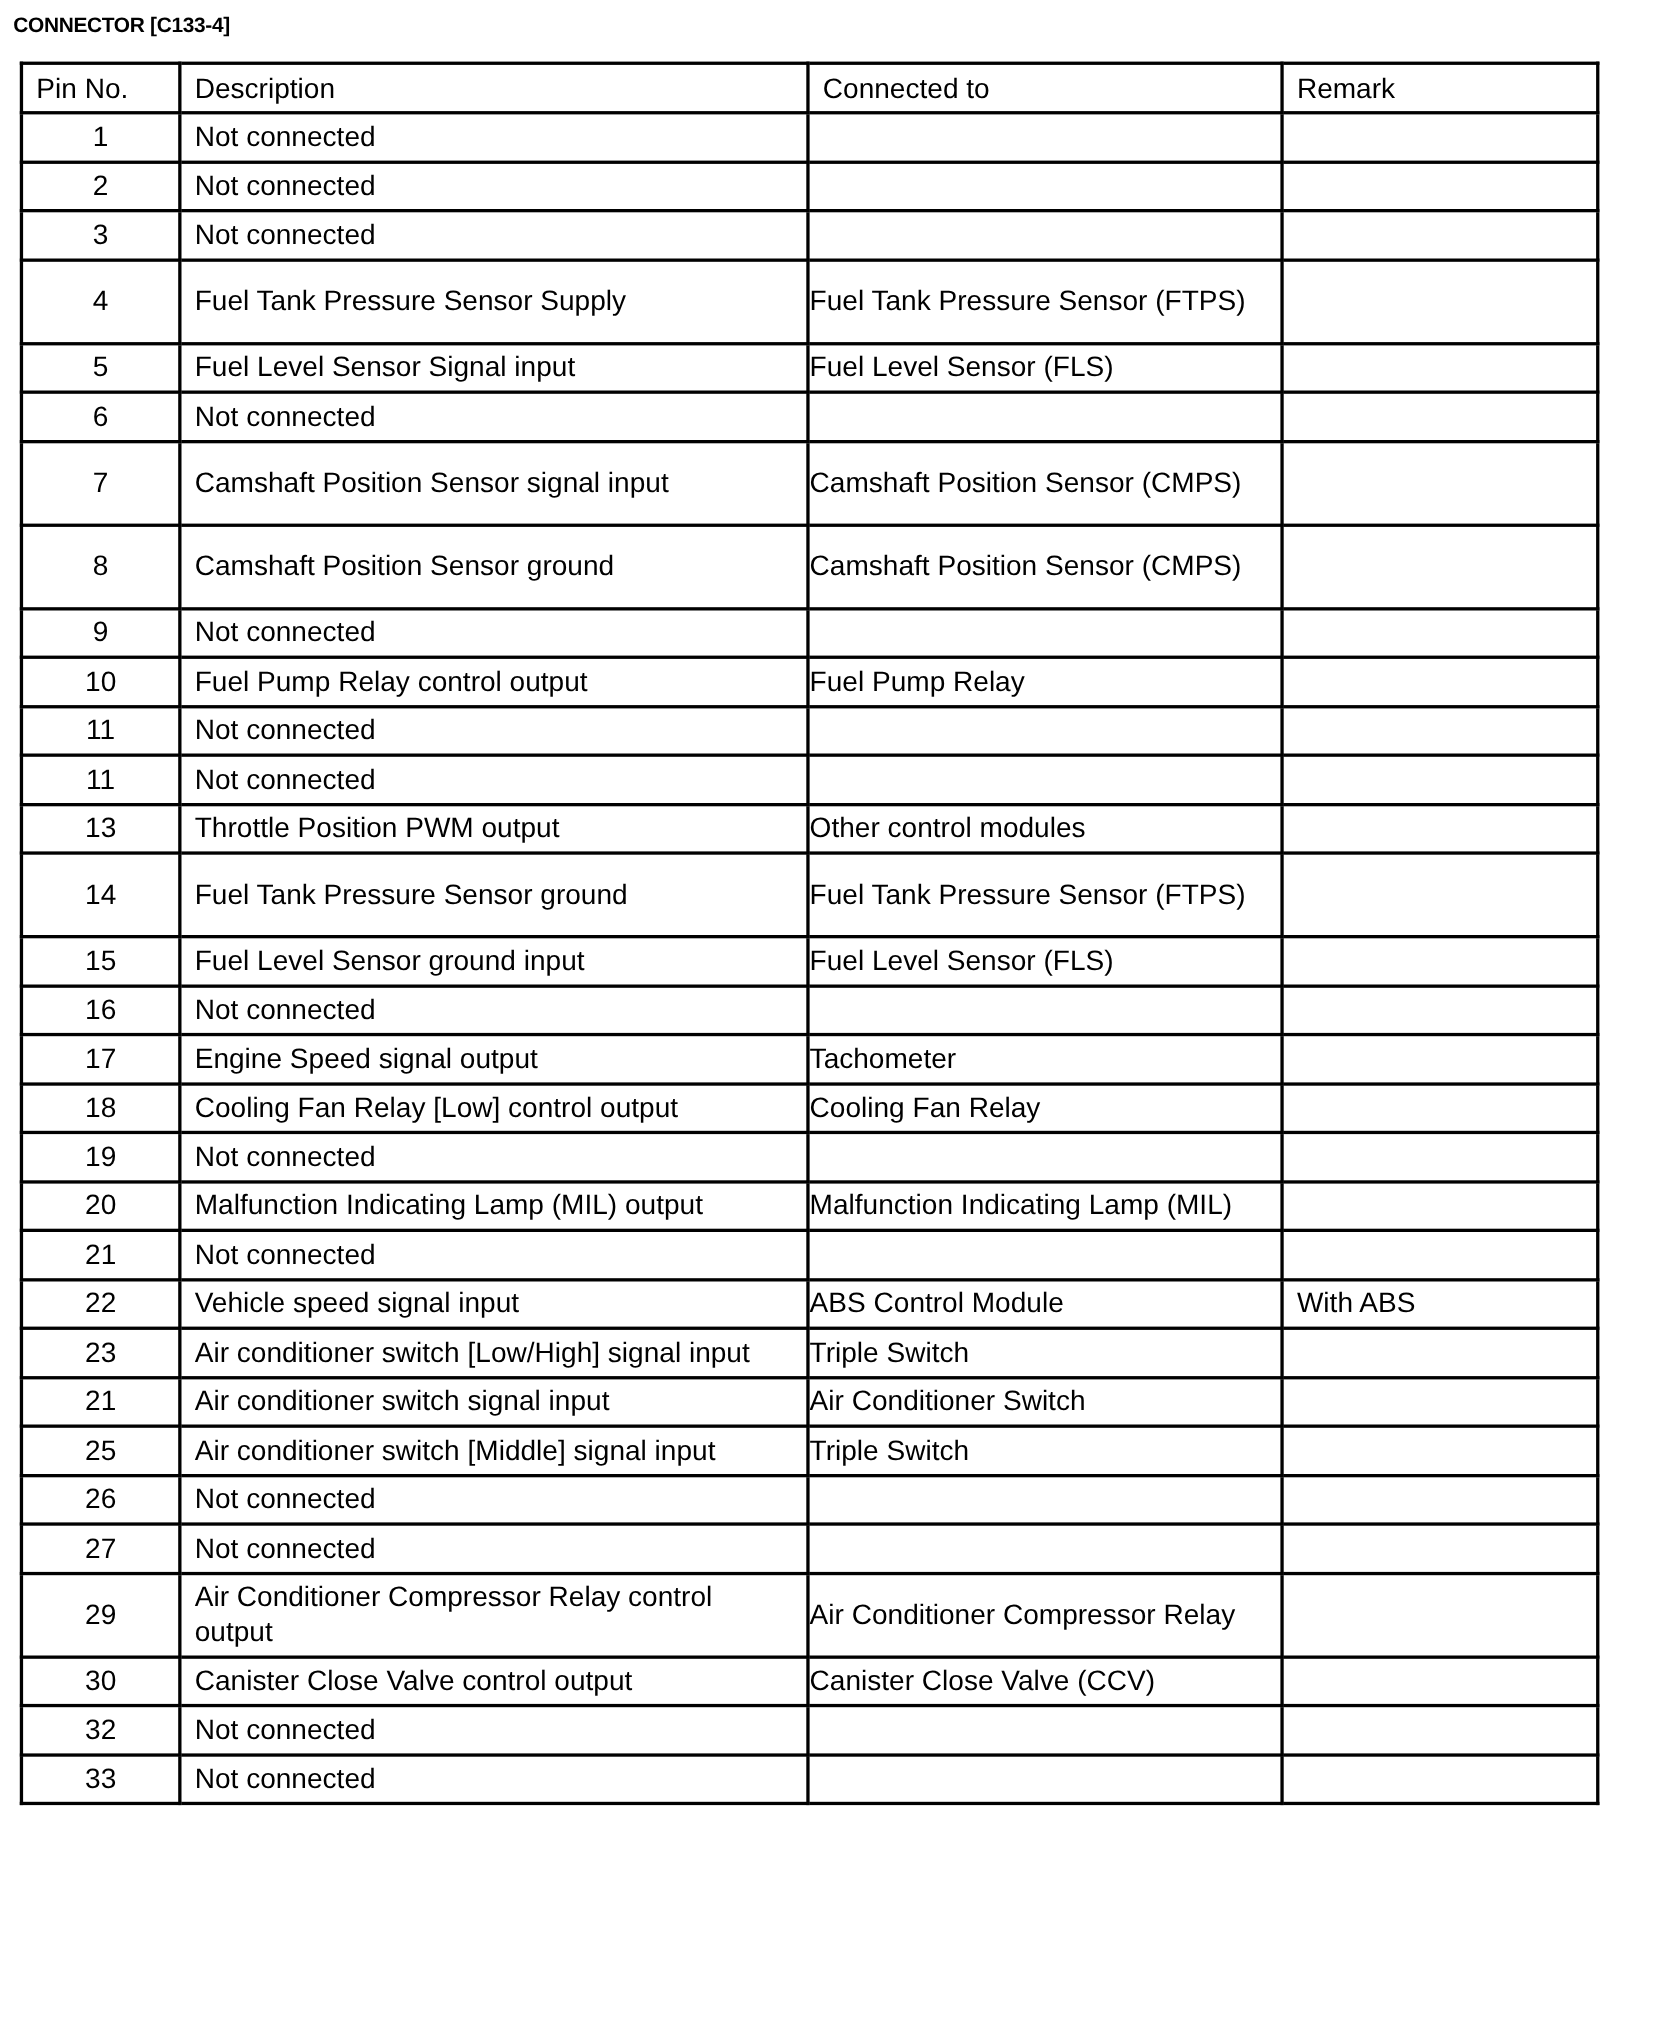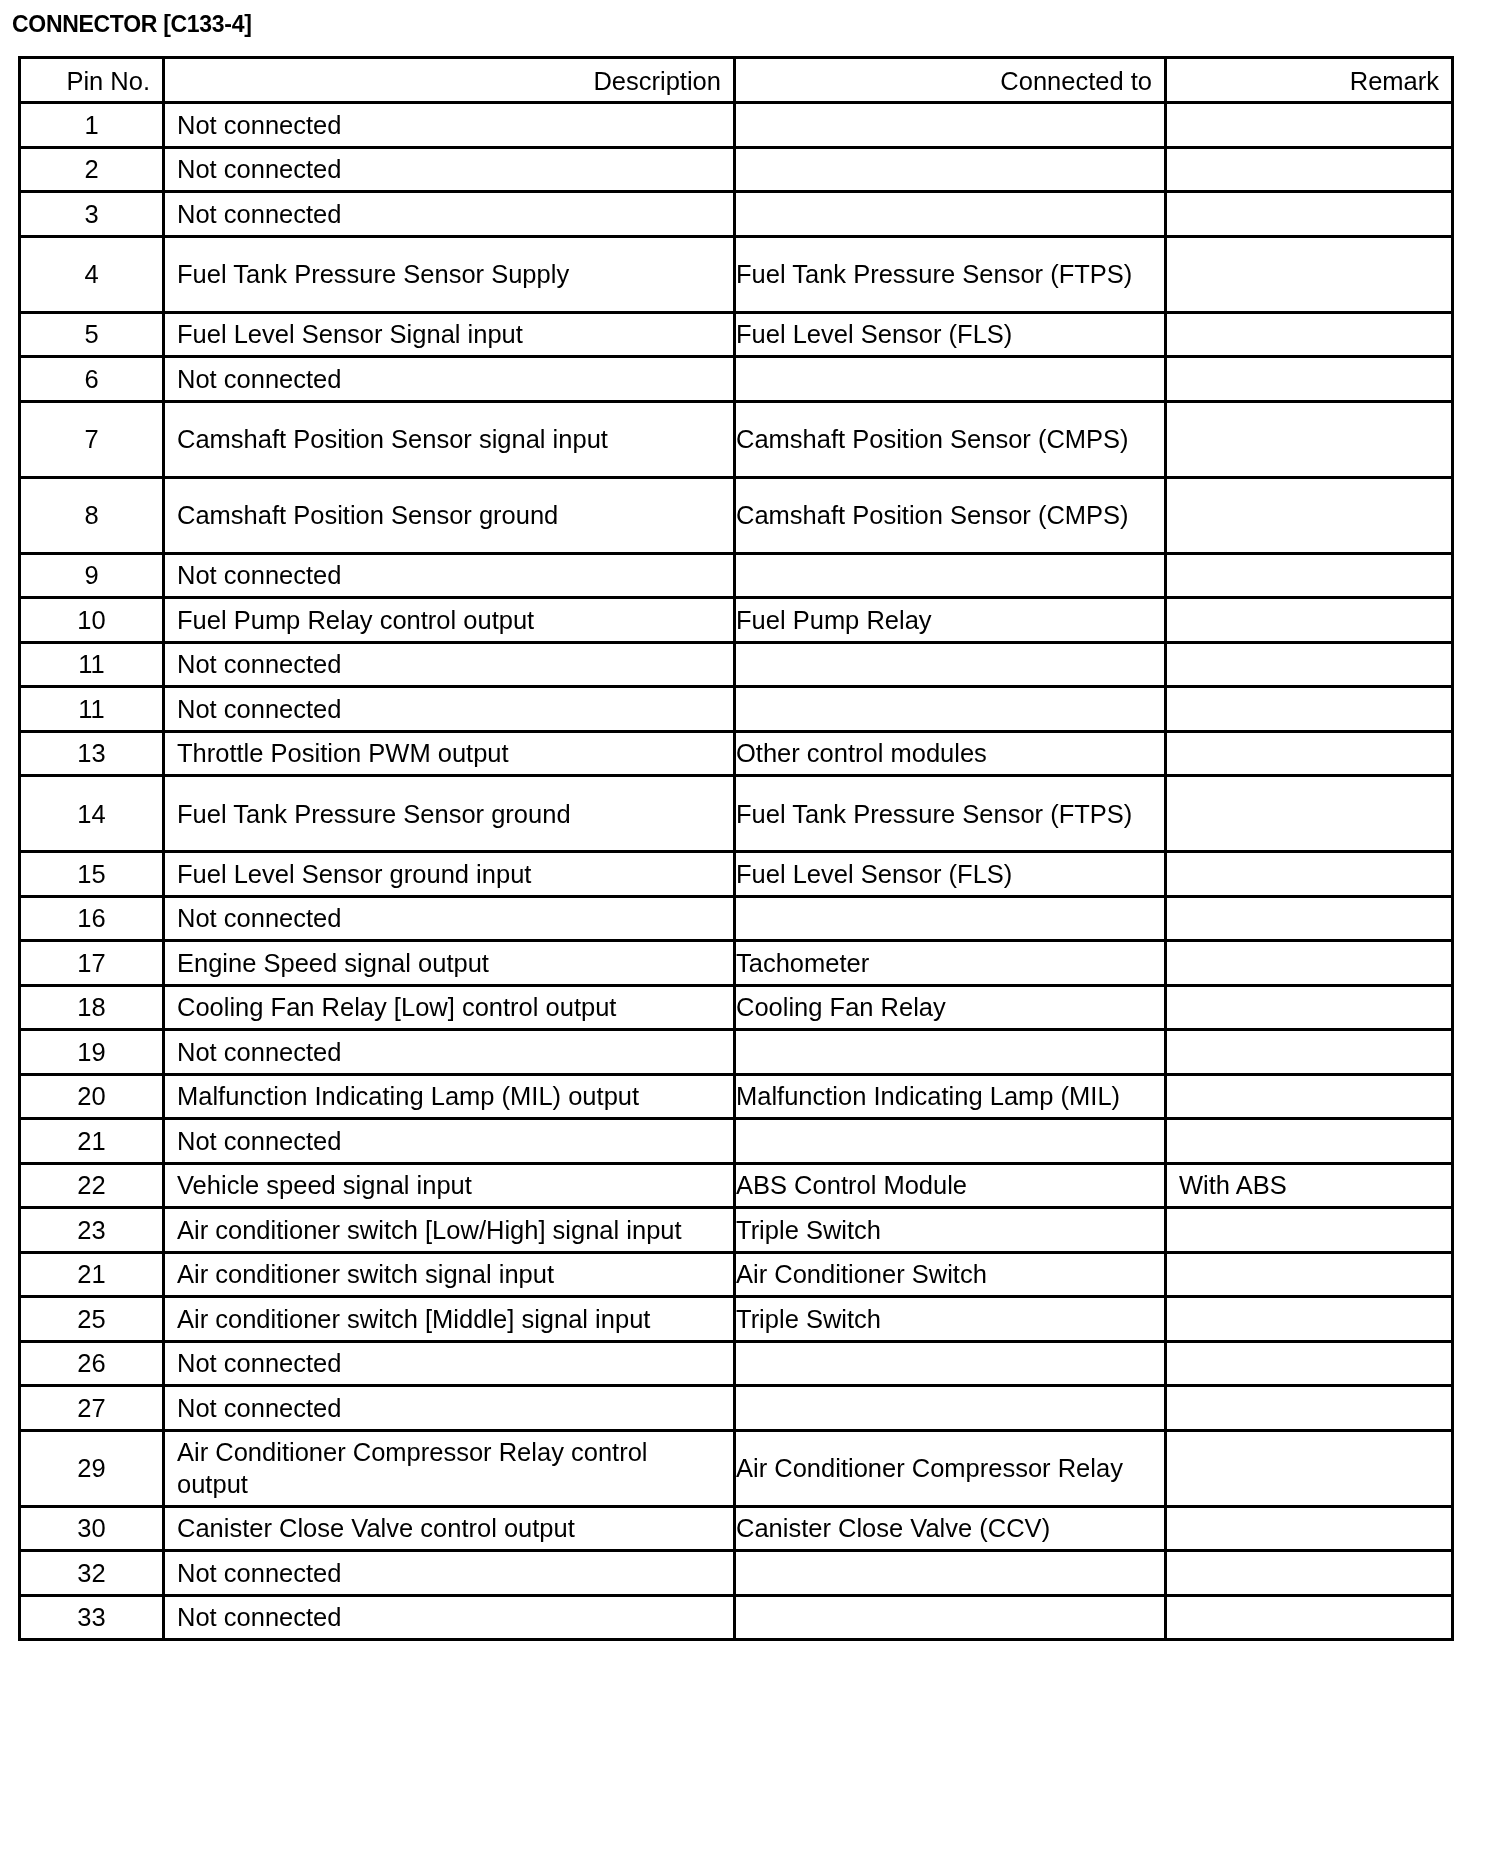--- a/index.html
+++ b/index.html
@@ -12,21 +12,21 @@
     height: 1858px;
     position: relative;
     overflow: hidden;
     font-family: "Liberation Sans", "DejaVu Sans", sans-serif;
     color: #000000;
   }
   .page-title {
     position: absolute;
     left: 12px;
     top: 8px;
-    font-size: 23px;
+    font-size: 19px;
     font-weight: bold;
     letter-spacing: -0.3px;
     margin: 0;
     line-height: 32px;
   }
   table.pin-table {
     position: absolute;
     left: 18px;
     top: 56px;
     border-collapse: collapse;
@@ -43,21 +43,21 @@
     padding: 0 12px 0 12px;
     font-size: 25.5px;
     line-height: 32px;
     vertical-align: middle;
     text-align: left;
     font-weight: normal;
     overflow: hidden;
   }
   table.pin-table th {
     height: 40px;
-    text-align: right;
+    text-align: left;
     padding-top: 2px;
   }
   table.pin-table td.pin {
     text-align: center;
     padding: 0;
   }
   table.pin-table tr.single td { height: 41.5px; }
   table.pin-table tr.double td { height: 73px; }
   table.pin-table td.conn { padding-left: 0; }
 </style>

